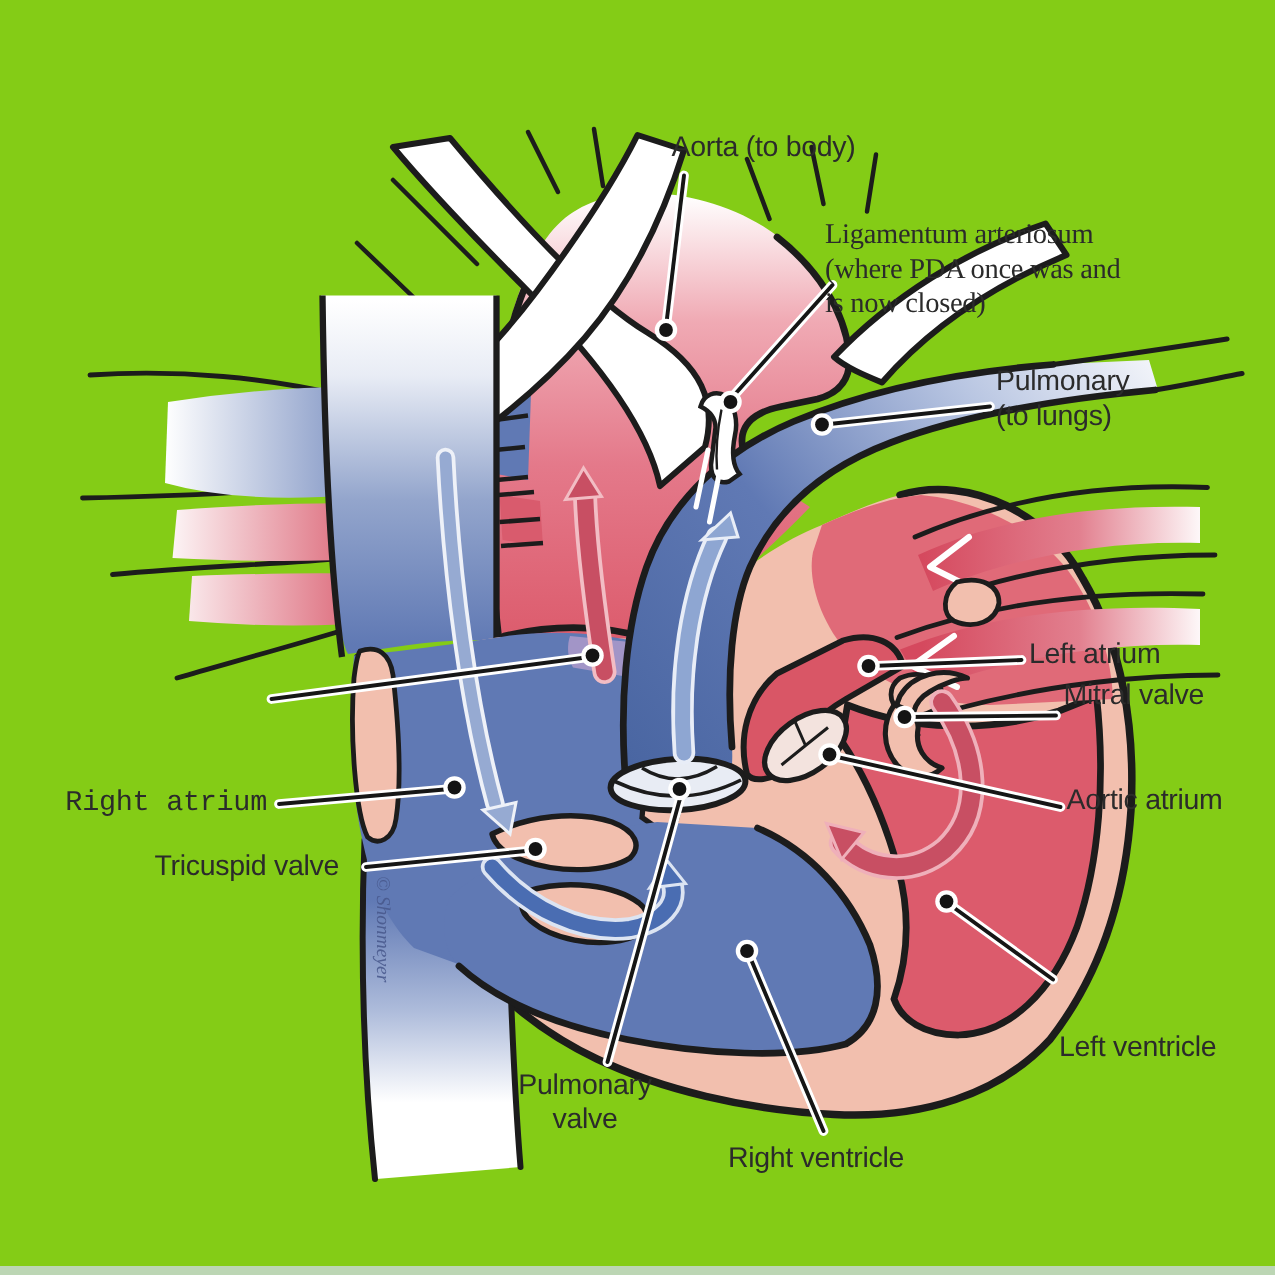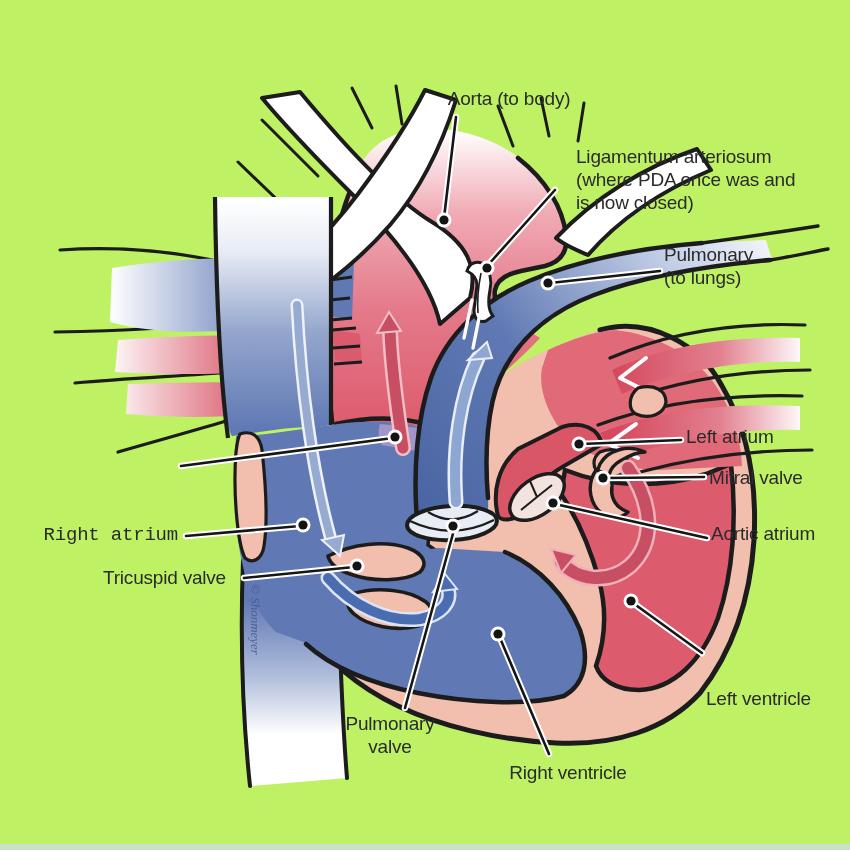--- a/index.html
+++ b/index.html
@@ -1,16 +1,16 @@
 <!DOCTYPE html>
 <html><head>
 <meta charset="utf-8">
 <style>
   html,body{margin:0;padding:0;background:#fff;}
-  #stage{position:relative;width:850px;height:850px;background:#bef264;overflow:hidden;
+  #stage{position:relative;width:850px;height:850px;background:#84cc16;overflow:hidden;
          font-family:"Liberation Sans",sans-serif;}
   #art{position:absolute;left:0;top:0;}
   .lbl{position:absolute;font-size:19px;line-height:1.2;color:#2b2b2b;white-space:pre-line;
        letter-spacing:-0.2px;}
   .lbl.center{transform:translateX(-50%);text-align:center;}
   .lbl.right{text-align:right;}
   #signature{position:absolute;left:263px;top:584px;transform:rotate(90deg);transform-origin:0 0;
              font-family:"Liberation Serif",serif;font-style:italic;font-size:13px;color:#47578b;
              opacity:.85;white-space:nowrap;}
   #bottom-strip{position:absolute;left:0;bottom:0;width:100%;height:6px;background:#cfd9ea;opacity:.75;}
@@ -305,31 +305,31 @@
         <circle cx="303" cy="525" r="4.6"></circle>
             <circle cx="357" cy="566" r="4.6"></circle>
         <circle cx="453" cy="526" r="4.6"></circle>
             <circle cx="498" cy="634" r="4.6"></circle>
       </g>
     </g>
   </g>
 </svg>
 
 <div class="lbl center" style="left:509px;top:88px;">Aorta (to body)</div>
-<div class="lbl" style="left:576px;top:146px;">Ligamentum arteriosum
+<div class="lbl" style="left:550px;top:146px;font-family:Liberation Serif, serif;">Ligamentum arteriosum
 (where PDA once was and
 is now closed)</div>
 <div class="lbl" style="left:664px;top:244px;">Pulmonary
 (to lungs)</div>
 <div class="lbl" style="left:686px;top:426px;">Left atrium</div>
-<div class="lbl" style="left:709px;top:467px;">Mitral valve</div>
+<div class="lbl" style="left:709px;top:453px;">Mitral valve</div>
 <div class="lbl" style="left:711px;top:523px;">Aortic atrium</div>
 <div class="lbl" style="left:706px;top:641px;margin-top:47px;">Left ventricle</div>
 <div class="lbl right" style="right:672px;top:524px;font-family:Liberation Mono, monospace;">Right atrium</div>
 <div class="lbl right" style="right:624px;top:567px;">Tricuspid valve</div>
 <div class="lbl center" style="left:390px;top:713px;">Pulmonary
 valve</div>
-<div class="lbl center" style="left:568px;top:762px;">Right ventricle</div>
+<div class="lbl center" style="left:544px;top:762px;">Right ventricle</div>
 
 <div id="signature">© Shonmeyer</div>
 <div id="bottom-strip"></div>
 
 </div>
 
 </body></html>

